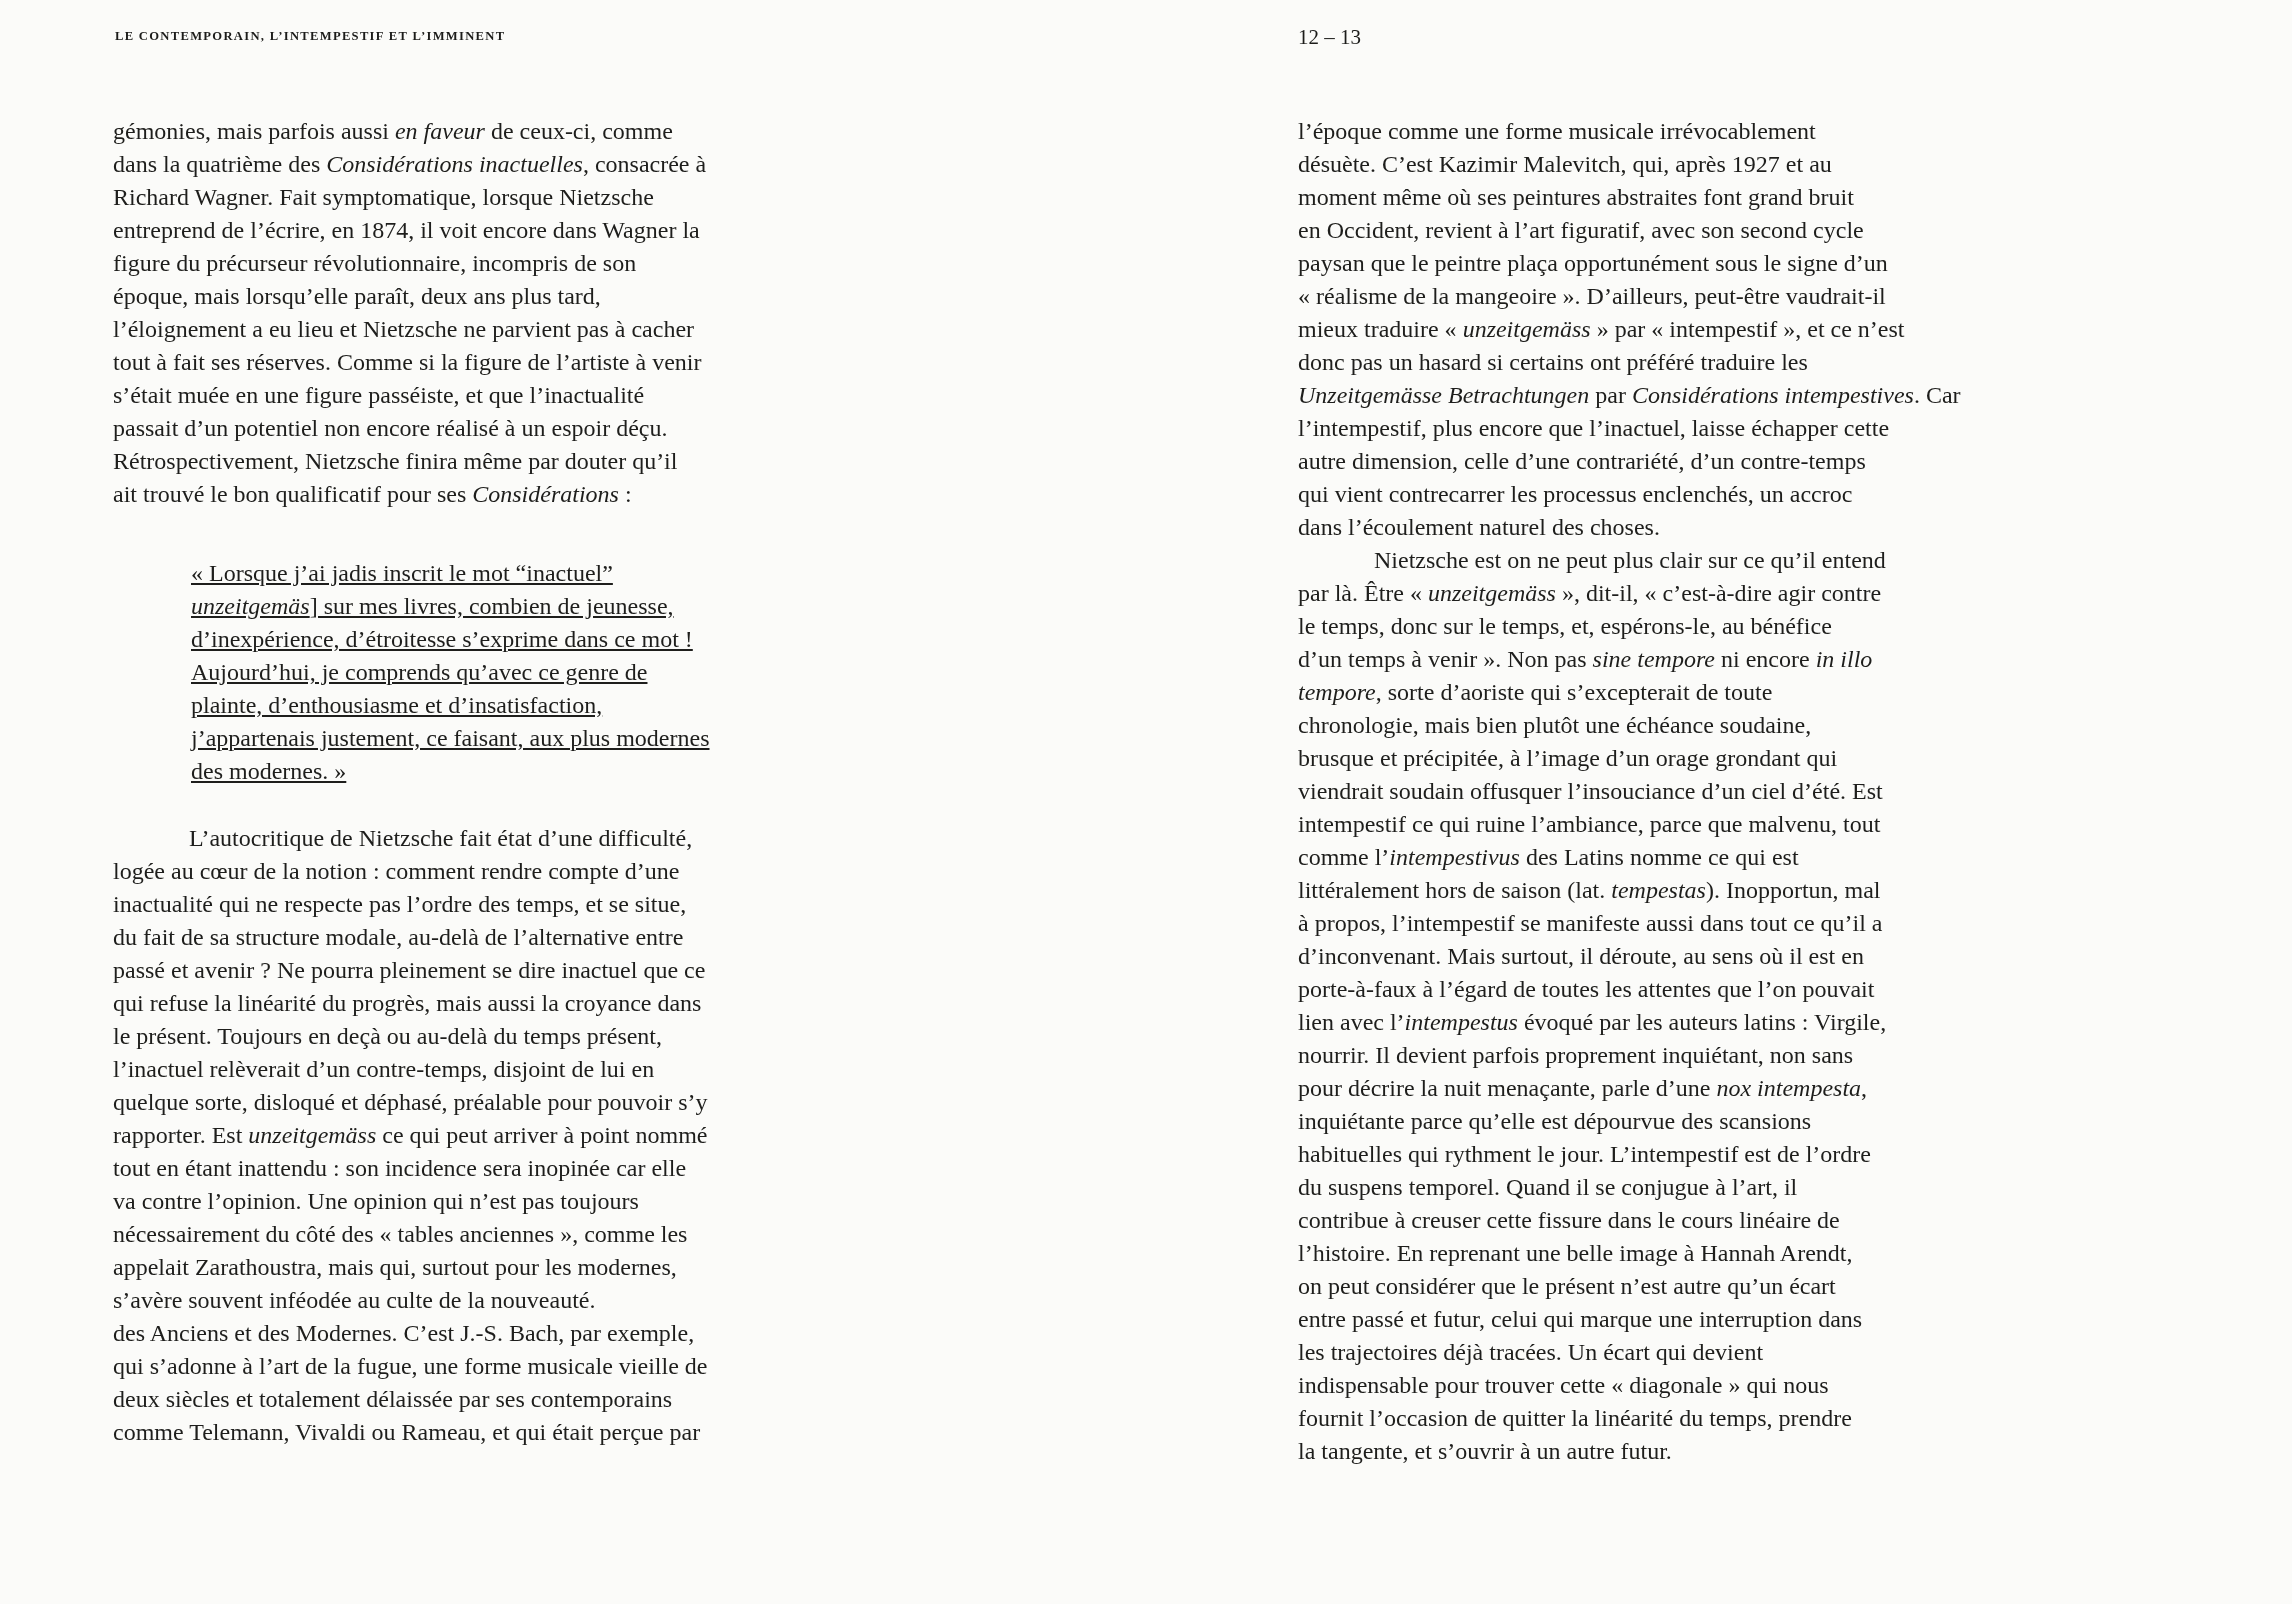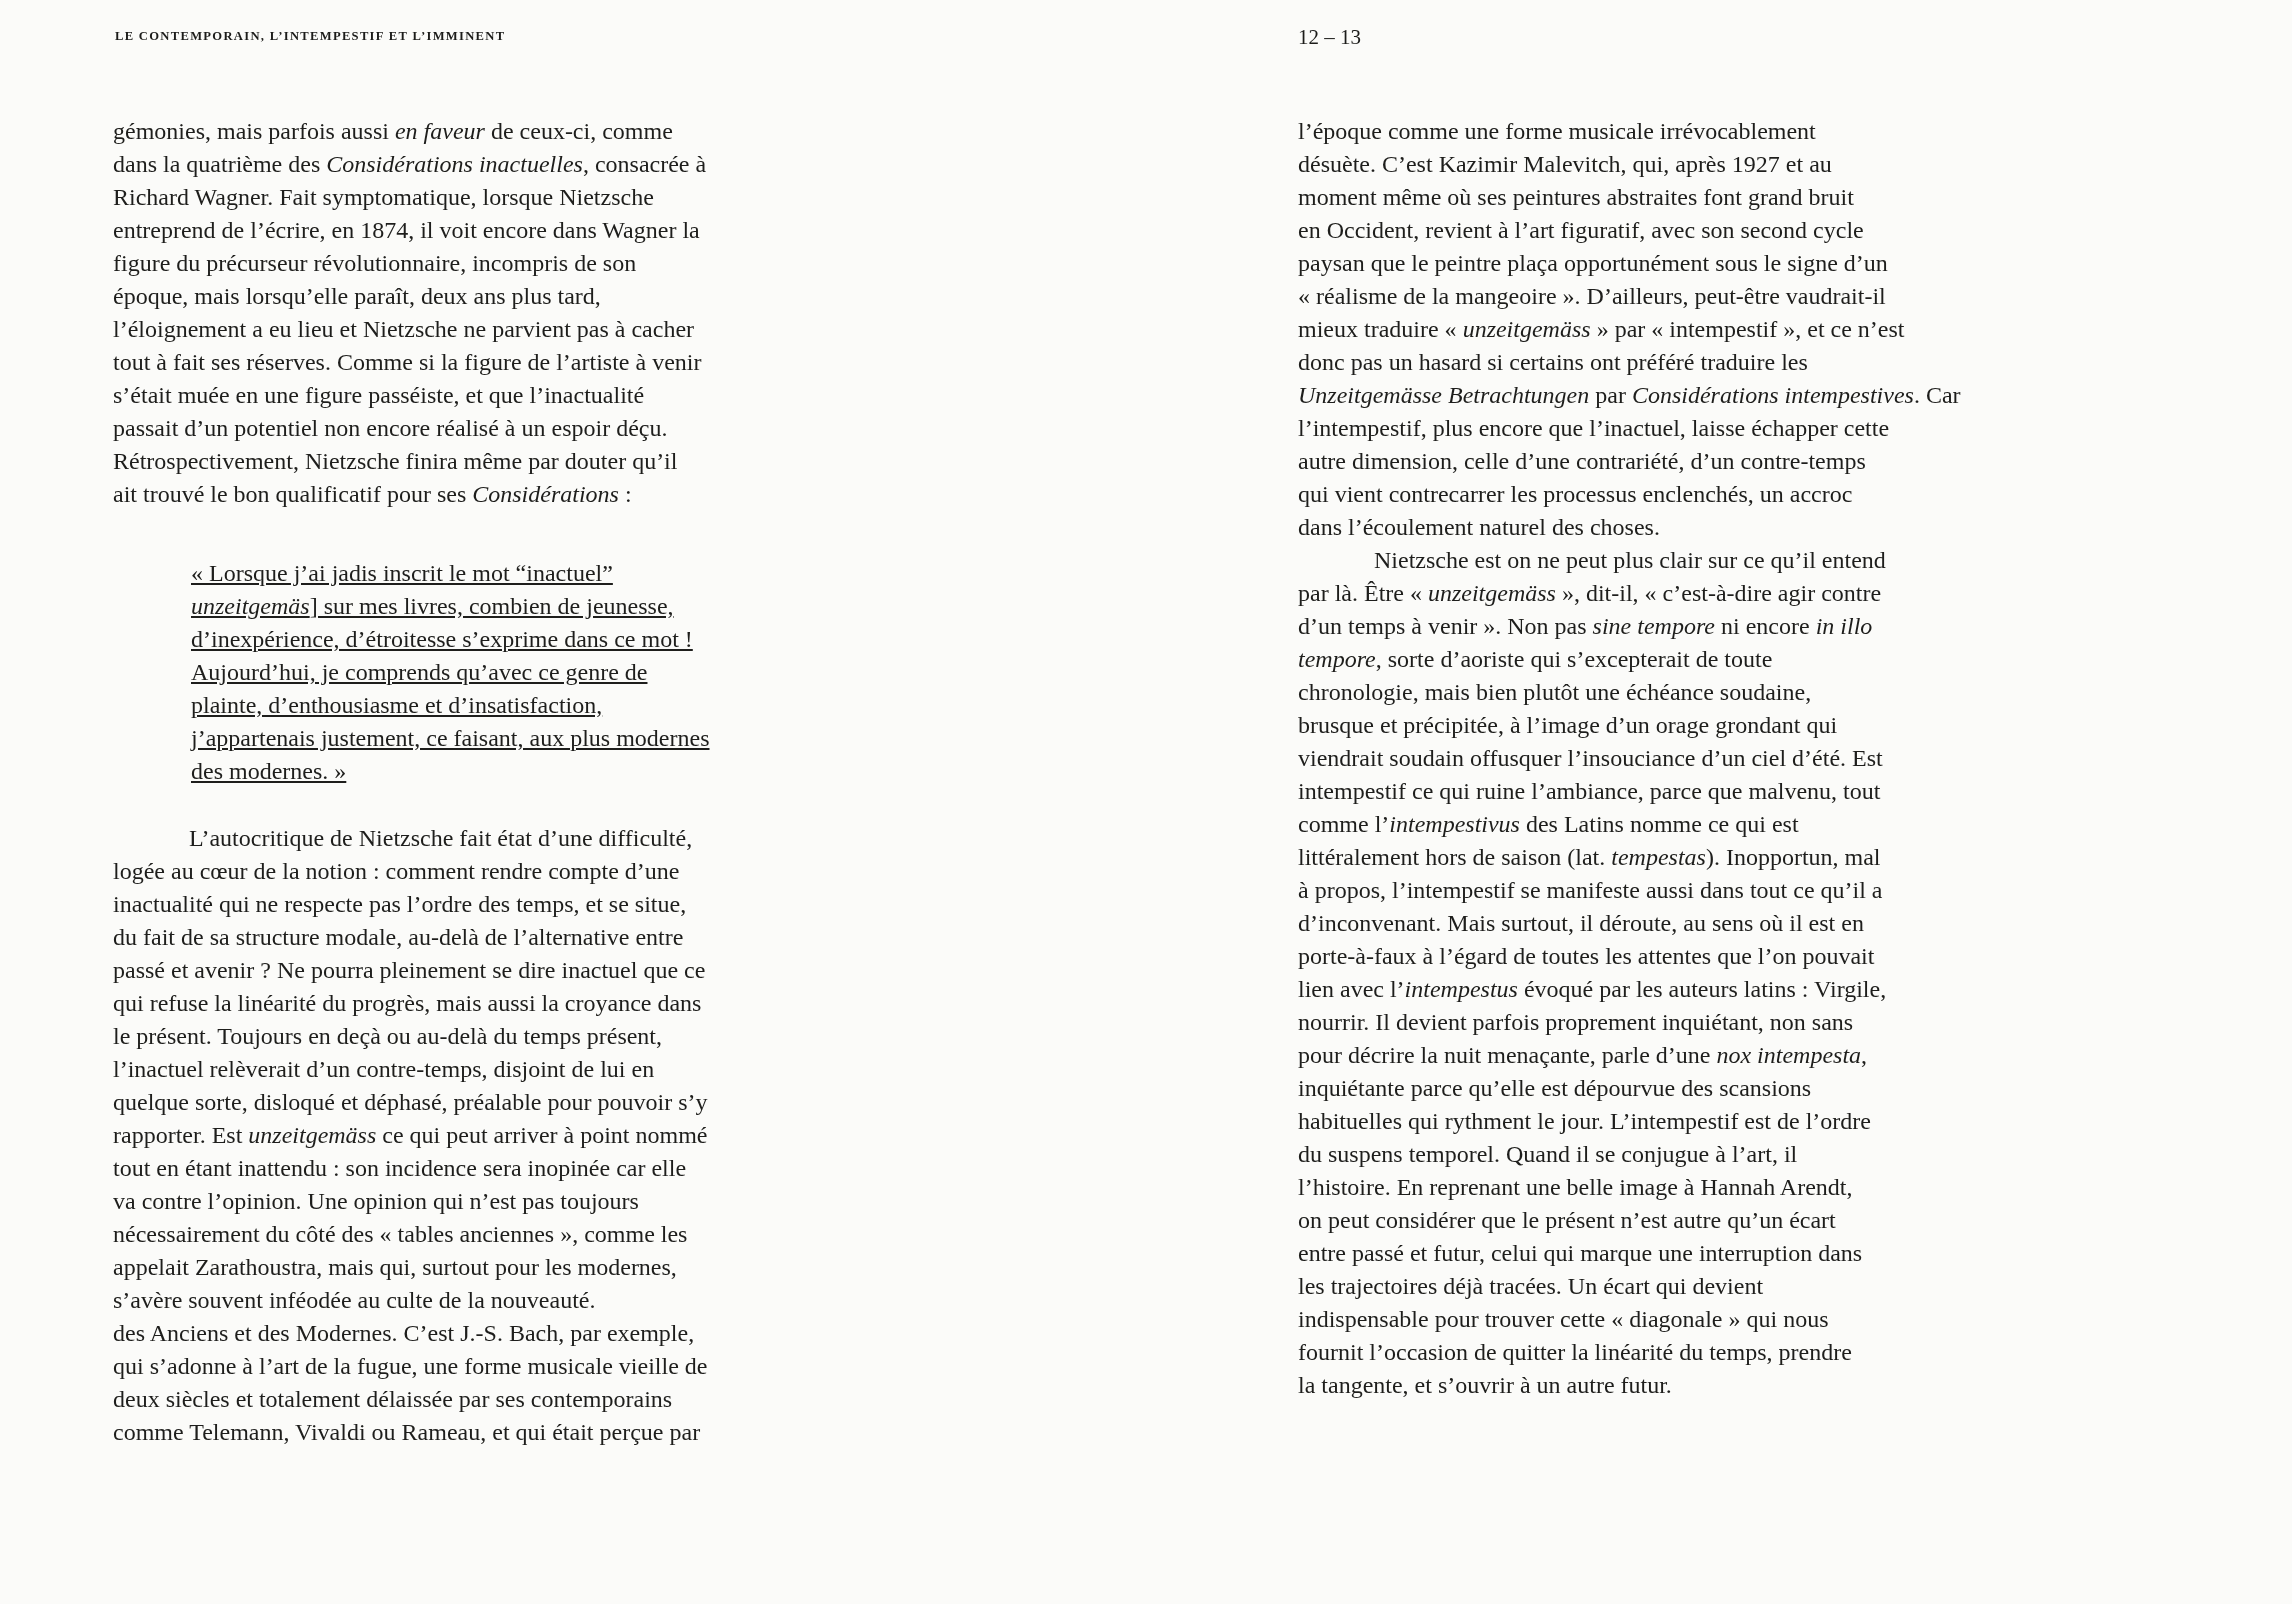--- a/index.html
+++ b/index.html
@@ -126,37 +126,39 @@
         <span class="line">donc pas un hasard si certains ont préféré traduire les</span>
         <span class="line"><i>Unzeitgemässe Betrachtungen</i> par <i>Considérations intempestives</i>. Car</span>
         <span class="line">l’intempestif, plus encore que l’inactuel, laisse échapper cette</span>
         <span class="line">autre dimension, celle d’une contrariété, d’un contre-temps</span>
         <span class="line">qui vient contrecarrer les processus enclenchés, un accroc</span>
         <span class="line">dans l’écoulement naturel des choses.</span>
       </p>
       <p class="para indent">
         <span class="line">Nietzsche est on ne peut plus clair sur ce qu’il entend</span>
         <span class="line">par là. Être « <i>unzeitgemäss</i> », dit-il, « c’est-à-dire agir contre</span>
+        <span class="line">le temps, donc sur le temps, et, espérons-le, au bénéfice</span>
         <span class="line">d’un temps à venir ». Non pas <i>sine tempore</i> ni encore <i>in illo</i></span>
         <span class="line"><i>tempore</i>, sorte d’aoriste qui s’excepterait de toute</span>
         <span class="line">chronologie, mais bien plutôt une échéance soudaine,</span>
         <span class="line">brusque et précipitée, à l’image d’un orage grondant qui</span>
         <span class="line">viendrait soudain offusquer l’insouciance d’un ciel d’été. Est</span>
         <span class="line">intempestif ce qui ruine l’ambiance, parce que malvenu, tout</span>
         <span class="line">comme l’<i>intempestivus</i> des Latins nomme ce qui est</span>
         <span class="line">littéralement hors de saison (lat. <i>tempestas</i>). Inopportun, mal</span>
         <span class="line">à propos, l’intempestif se manifeste aussi dans tout ce qu’il a</span>
         <span class="line">d’inconvenant. Mais surtout, il déroute, au sens où il est en</span>
         <span class="line">porte-à-faux à l’égard de toutes les attentes que l’on pouvait</span>
         <span class="line">lien avec l’<i>intempestus</i> évoqué par les auteurs latins : Virgile,</span>
         <span class="line">nourrir. Il devient parfois proprement inquiétant, non sans</span>
         <span class="line">pour décrire la nuit menaçante, parle d’une <i>nox intempesta</i>,</span>
         <span class="line">inquiétante parce qu’elle est dépourvue des scansions</span>
         <span class="line">habituelles qui rythment le jour. L’intempestif est de l’ordre</span>
         <span class="line">du suspens temporel. Quand il se conjugue à l’art, il</span>
+        <span class="line">contribue à creuser cette fissure dans le cours linéaire de</span>
         <span class="line">l’histoire. En reprenant une belle image à Hannah Arendt,</span>
         <span class="line">on peut considérer que le présent n’est autre qu’un écart</span>
         <span class="line">entre passé et futur, celui qui marque une interruption dans</span>
         <span class="line">les trajectoires déjà tracées. Un écart qui devient</span>
         <span class="line">indispensable pour trouver cette « diagonale » qui nous</span>
         <span class="line">fournit l’occasion de quitter la linéarité du temps, prendre</span>
         <span class="line">la tangente, et s’ouvrir à un autre futur.</span>
       </p>
     </section>
 </div>

